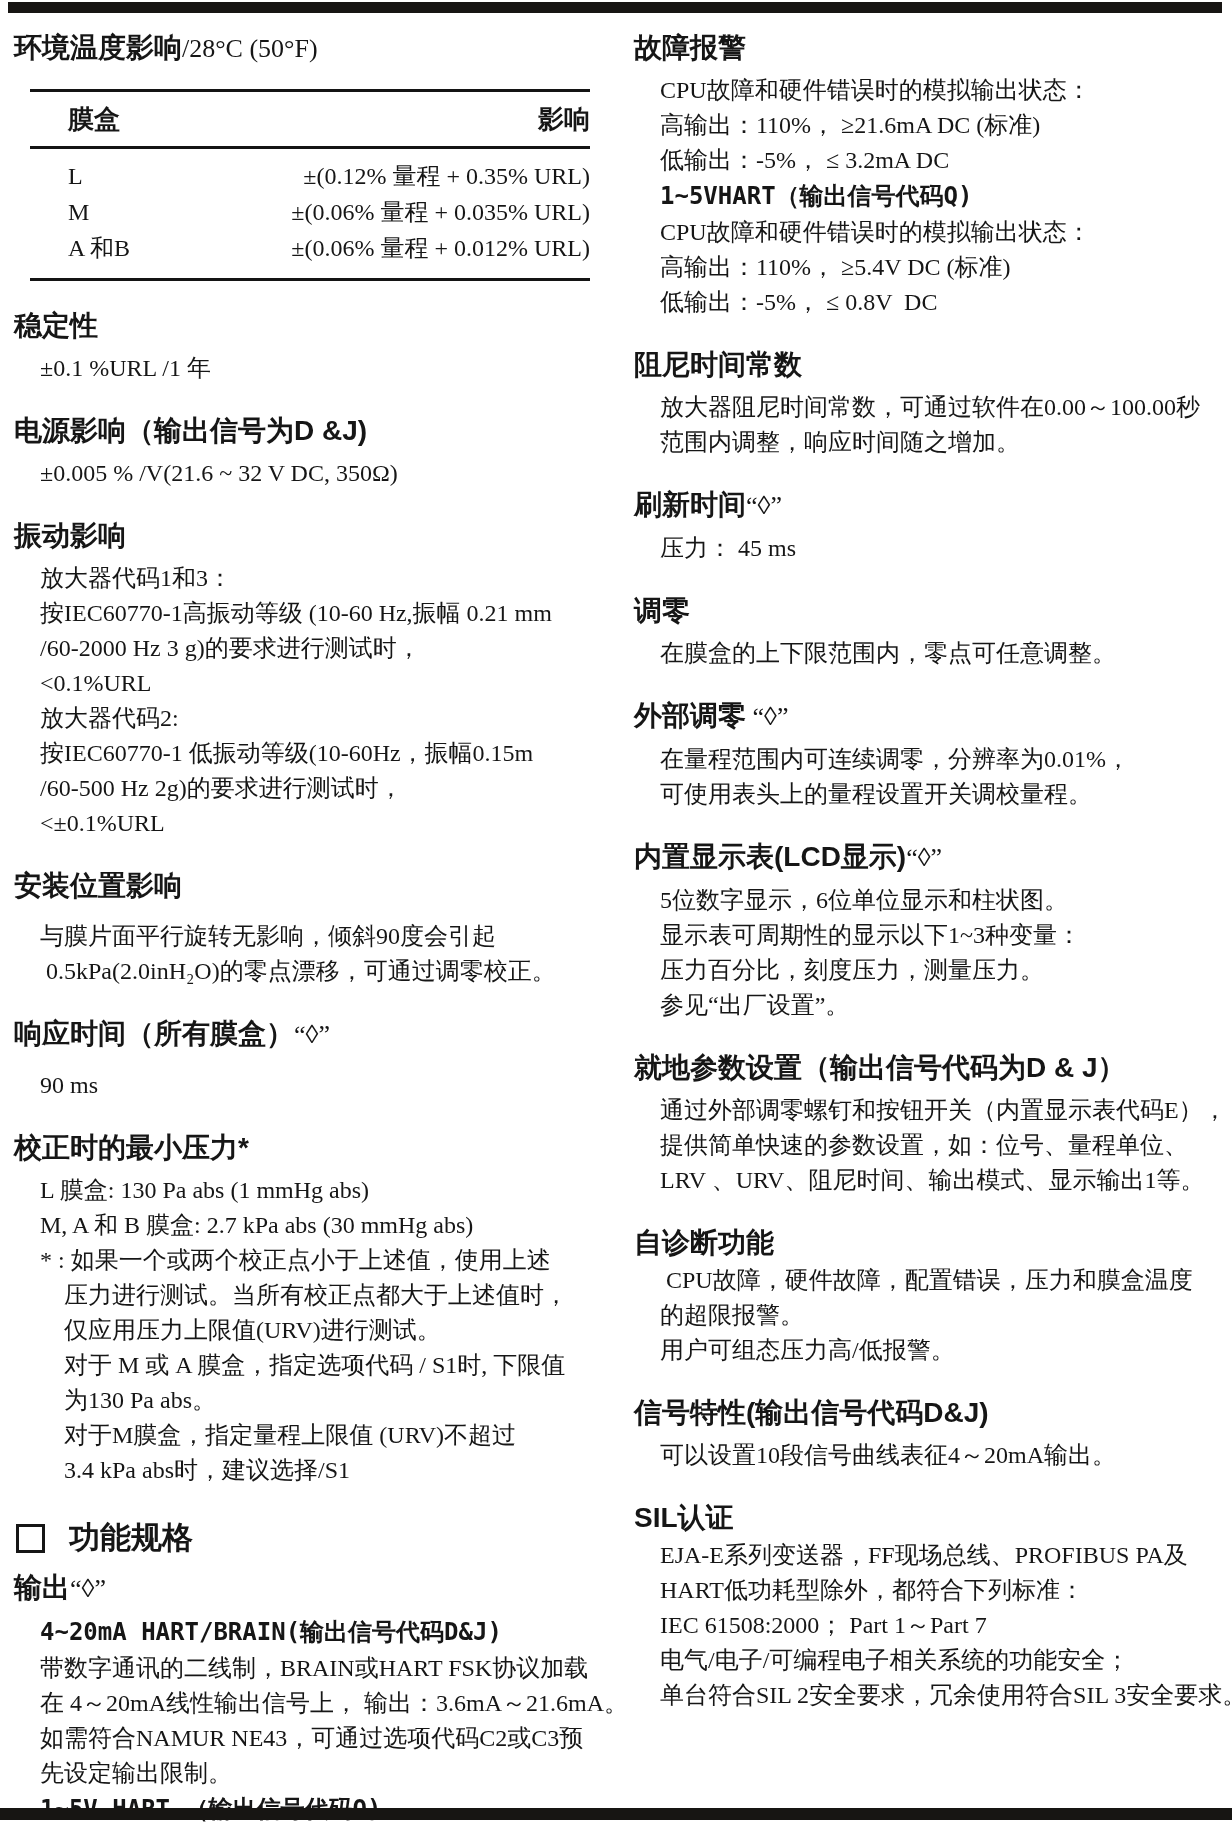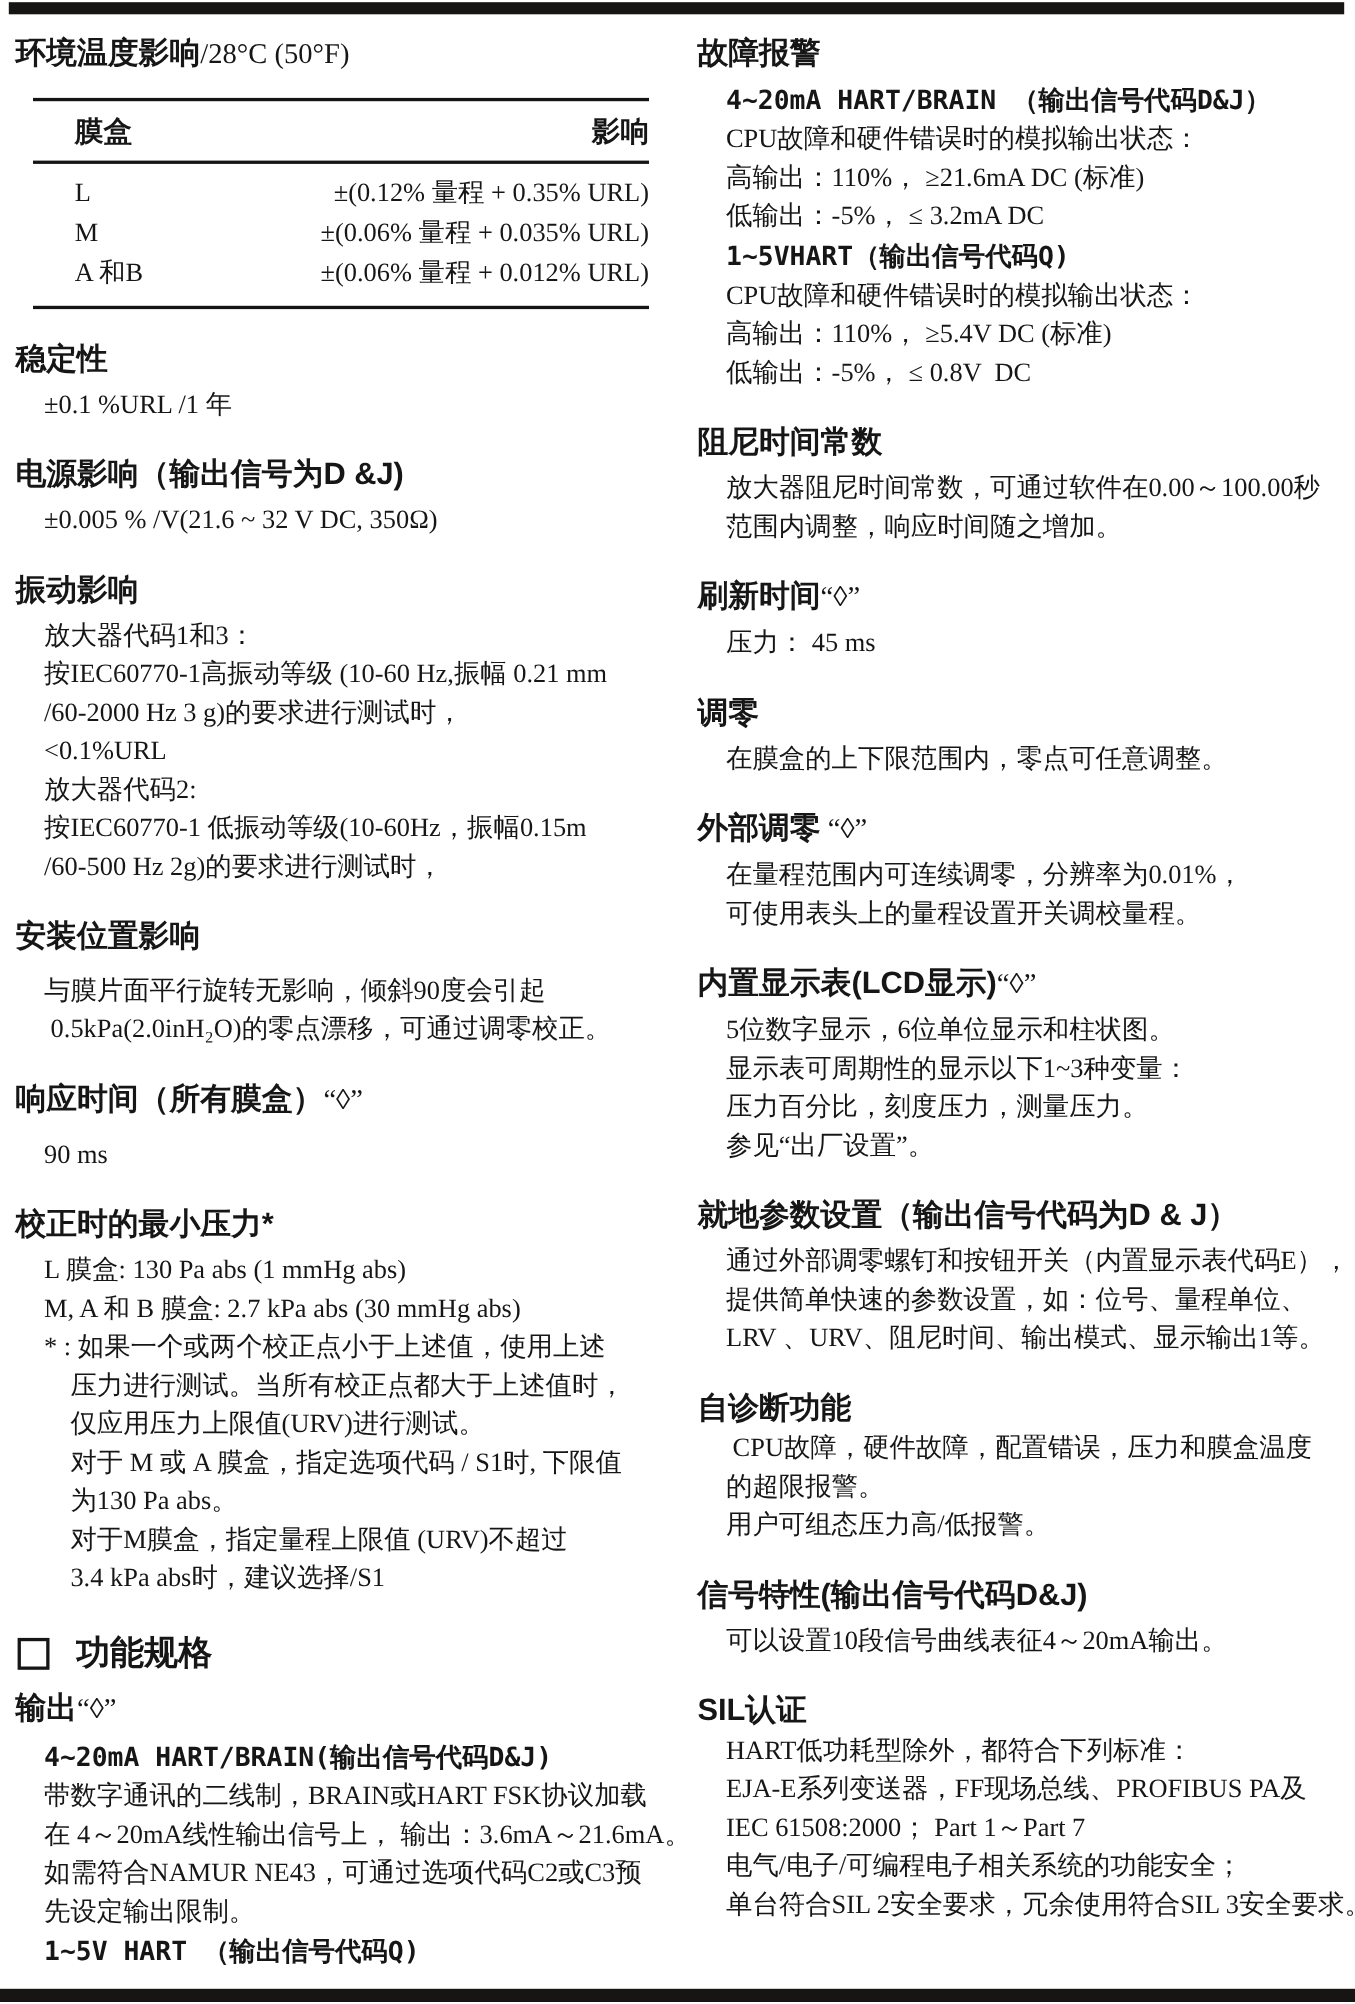--- a/index.html
+++ b/index.html
@@ -100,20 +100,21 @@
     <div class="sec">
       <div class="hd"><span>振动影响</span></div>
       <div class="body">
           <div class="line">放大器代码1和3：</div>
           <div class="line">按IEC60770-1高振动等级 (10-60 Hz,振幅 0.21 mm</div>
           <div class="line">/60-2000 Hz 3 g)的要求进行测试时，</div>
           <div class="line">&lt;0.1%URL</div>
           <div class="line">放大器代码2:</div>
           <div class="line">按IEC60770-1 低振动等级(10-60Hz，振幅0.15m</div>
           <div class="line">/60-500 Hz 2g)的要求进行测试时，</div>
+          <div class="line">&lt;±0.1%URL</div>
         </div>
     </div>
 
     <div class="sec">
       <div class="hd"><span>安装位置影响</span></div>
       <div class="gap-sm"></div>
       <div class="body">
           <div class="line">与膜片面平行旋转无影响，倾斜90度会引起</div>
           <div class="line"> 0.5kPa(2.0inH₂O)的零点漂移，可通过调零校正。</div>
         </div>
@@ -159,21 +160,20 @@
       <div class="mono">1~5V HART （输出信号代码Q)</div>
 
     </div>
 
   </div>
 
   <div class="col">
 
     <div class="sec first">
       <div class="hd"><span>故障报警</span></div>
-      <div class="mono">4~20mA HART/BRAIN （输出信号代码D&amp;J）</div>
       <div class="body">
           <div class="line">CPU故障和硬件错误时的模拟输出状态：</div>
           <div class="line">高输出：110%， ≥21.6mA DC (标准)</div>
           <div class="line">低输出：-5%， ≤ 3.2mA DC</div>
         </div>
       <div class="mono">1~5VHART（输出信号代码Q)</div>
       <div class="body">
           <div class="line">CPU故障和硬件错误时的模拟输出状态：</div>
           <div class="line">高输出：110%， ≥5.4V DC (标准)</div>
           <div class="line">低输出：-5%， ≤ 0.8V  DC</div>
@@ -242,22 +242,22 @@
     <div class="sec">
       <div class="hd"><span>信号特性(输出信号代码D&amp;J)</span></div>
       <div class="body">
           <div class="line">可以设置10段信号曲线表征4～20mA输出。</div>
         </div>
     </div>
 
     <div class="sec">
       <div class="hd" style="margin-bottom:0;"><span>SIL认证</span></div>
       <div class="body">
+          <div class="line">EJA-E系列变送器，FF现场总线、PROFIBUS PA及</div>
           <div class="line">HART低功耗型除外，都符合下列标准：</div>
-          <div class="line">EJA-E系列变送器，FF现场总线、PROFIBUS PA及</div>
           <div class="line">IEC 61508:2000； Part 1～Part 7</div>
           <div class="line">电气/电子/可编程电子相关系统的功能安全；</div>
           <div class="line">单台符合SIL 2安全要求，冗余使用符合SIL 3安全要求。</div>
         </div>
     </div>
 
   </div>
 </div>
 
 <div class="rule-bottom"></div>

